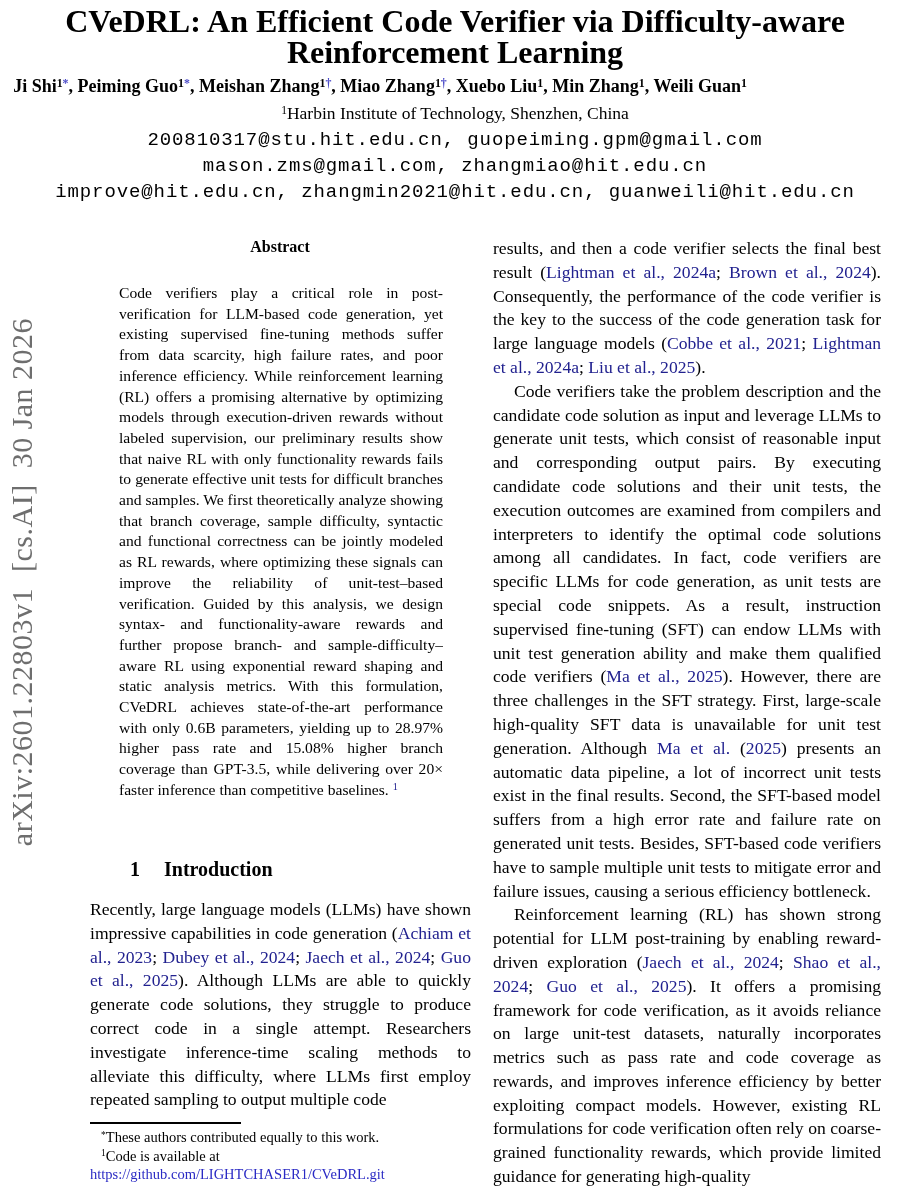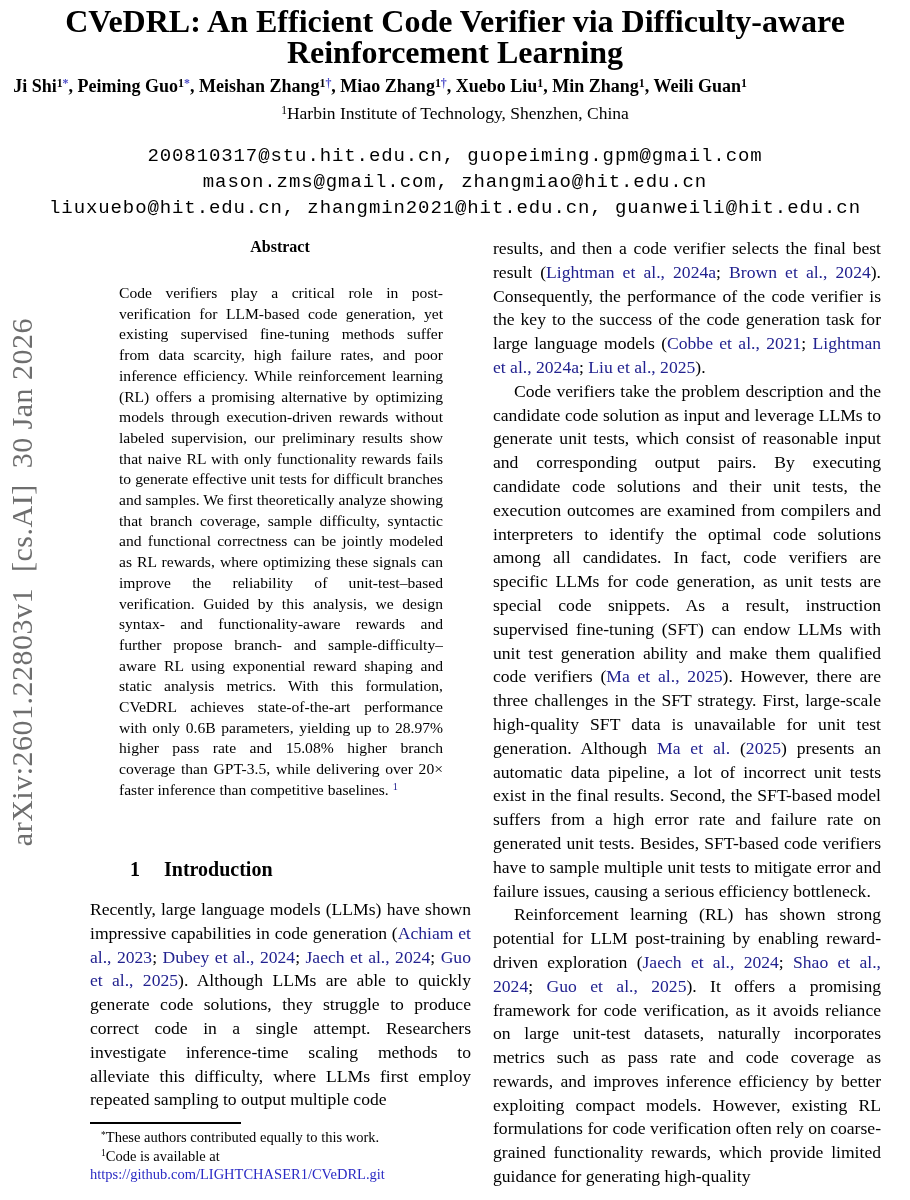--- a/index.html
+++ b/index.html
@@ -31,21 +31,21 @@
     white-space:pre;
   }
   
   .header{position:absolute;left:0;top:0;width:910px;text-align:center;}
   .title{position:absolute;left:0;top:6px;width:910px;font-size:32px;font-weight:bold;line-height:31px;}
   .authors{position:absolute;left:0;top:76px;width:746px;font-size:18px;font-weight:bold;white-space:nowrap;margin-left:7px;}
   .affiliation{position:absolute;left:0;top:103px;width:910px;font-size:17.5px;}
   .emails{
     position:absolute;left:0;top:127px;width:910px;
     font-family:"Liberation Mono", monospace;
-    font-size:19px;letter-spacing:0.9px;line-height:26px;margin-top:16px;
+    font-size:19px;letter-spacing:0.9px;line-height:26px;
   }
   sup{font-size:66%;position:relative;top:-0.45em;vertical-align:baseline;line-height:0;}
   .mark{color:var(--mark);}
   
   .abstract-heading{
     position:absolute;left:90px;top:238px;width:380px;
     text-align:center;font-size:16px;font-weight:bold;
   }
   .abstract-text{
     position:absolute;left:119px;top:283px;width:324px;height:566px;
@@ -91,21 +91,21 @@
 
   <div class="watermark">arXiv:2601.22803v1  [cs.AI]  30 Jan 2026</div>
 
   <div class="header">
     <h1 class="title"><span>CVeDRL: An Efficient Code Verifier via Difficulty-aware</span><br><span>Reinforcement Learning</span></h1>
     <div class="authors" id="authors"><span>Ji Shi</span><sup>1<span class="mark">*</span></sup>, <span>Peiming Guo</span><sup>1<span class="mark">*</span></sup>, <span>Meishan Zhang</span><sup>1<span class="mark">†</span></sup>, <span>Miao Zhang</span><sup>1<span class="mark">†</span></sup>, <span>Xuebo Liu</span><sup>1</sup>, <span>Min Zhang</span><sup>1</sup>, <span>Weili Guan</span><sup>1</sup></div>
     <div class="affiliation"><sup>1</sup><span>Harbin Institute of Technology, Shenzhen, China</span></div>
     <div class="emails" id="emails">
         <div>200810317@stu.hit.edu.cn, guopeiming.gpm@gmail.com</div>
         <div>mason.zms@gmail.com, zhangmiao@hit.edu.cn</div>
-        <div>liuxuebo@hit.edu.cn, zhangmin2021@hit.edu.cn, guanweili@hit.edu.cn</div>
+        <div>improve@hit.edu.cn, zhangmin2021@hit.edu.cn, guanweili@hit.edu.cn</div>
       </div>
   </div>
 
   <div class="abstract-heading">Abstract</div>
   <p class="abstract-text" id="abstract-text">Code verifiers play a critical role in post-verification for LLM-based code generation, yet existing supervised fine-tuning methods suffer from data scarcity, high failure rates, and poor inference efficiency. While reinforcement learning (RL) offers a promising alternative by optimizing models through execution-driven rewards without labeled supervision, our preliminary results show that naive RL with only functionality rewards fails to generate effective unit tests for difficult branches and samples. We first theoretically analyze showing that branch coverage, sample difficulty, syntactic and functional correctness can be jointly modeled as RL rewards, where optimizing these signals can improve the reliability of unit-test–based verification. Guided by this analysis, we design syntax- and functionality-aware rewards and further propose branch- and sample-difficulty–aware RL using exponential reward shaping and static analysis metrics. With this formulation, CVeDRL achieves state-of-the-art performance with only 0.6B parameters, yielding up to 28.97% higher pass rate and 15.08% higher branch coverage than GPT-3.5, while delivering over 20× faster inference than competitive baselines. <span class="supcite">1</span></p>
 
   <h2 class="section-heading"><span class="sec-num">1</span><span>Introduction</span></h2>
   <p class="intro-text" id="intro-text">Recently, large language models (LLMs) have shown impressive capabilities in code generation (<span class="cite">Achiam et al., 2023</span>; <span class="cite">Dubey et al., 2024</span>; <span class="cite">Jaech et al., 2024</span>; <span class="cite">Guo et al., 2025</span>). Although LLMs are able to quickly generate code solutions, they struggle to produce correct code in a single attempt. Researchers investigate inference-time scaling methods to alleviate this difficulty, where LLMs first employ repeated sampling to output multiple code</p>
 
   <div class="footnote-area">

